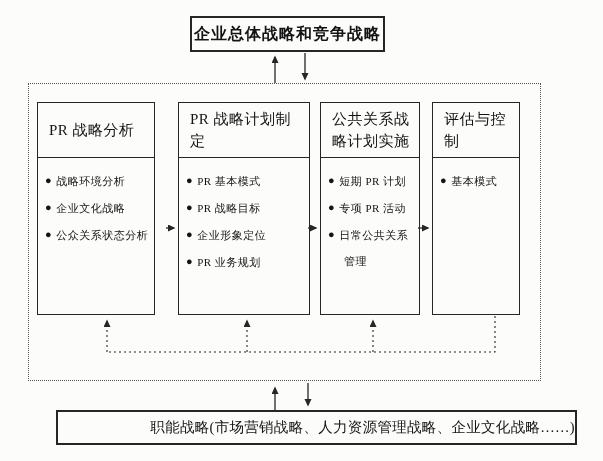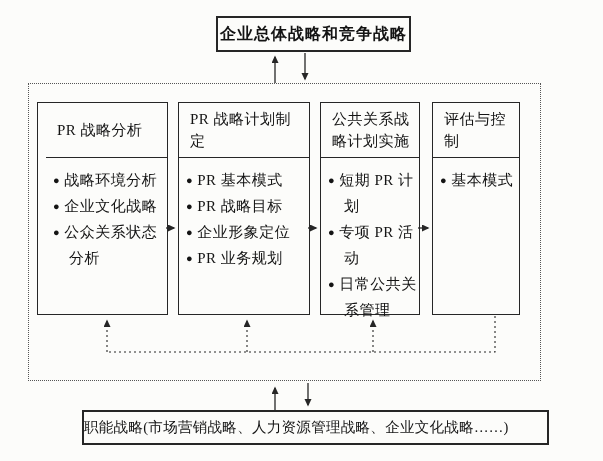--- a/index.html
+++ b/index.html
@@ -1,35 +1,35 @@
 <!DOCTYPE html>
 <html><head>
 <meta charset="utf-8">
 <style>
   html,body{margin:0;padding:0;background:#e8e8e6;}
   .canvas{
     position:relative;width:603px;height:461px;background:#fcfcfa;
     font-family:"Liberation Serif","DejaVu Serif",serif;color:#141414;overflow:hidden;
   }
-  .box{position:absolute;box-sizing:border-box;border:2px solid #262626;background:#fcfcfa;margin-left:26px;}
+  .box{position:absolute;box-sizing:border-box;border:2px solid #262626;background:#fcfcfa;}
   .top-box{left:190px;top:16px;width:195px;height:36px;display:flex;align-items:center;justify-content:center;
     font-size:16px;letter-spacing:1px;font-weight:600;}
   .container-dotted{position:absolute;left:28px;top:83px;width:513px;height:298px;
     border:1px dotted #555;box-sizing:border-box;background:transparent;}
   .stage{position:absolute;box-sizing:border-box;border:1.6px solid #262626;background:#fcfcfa;top:102px;height:213px;}
   .stage-title{min-height:55px;box-sizing:border-box;display:flex;align-items:center;
     padding:2px 3px 2px 11px;border-bottom:1.6px solid #262626;font-size:15px;letter-spacing:0.5px;line-height:22px;}
-  .stage-list{margin:0;padding:9px 2px 0 7px;list-style:none;font-size:15px;letter-spacing:0.5px;}
+  .stage-list{margin:0;padding:9px 2px 0 7px;list-style:none;font-size:11px;letter-spacing:0.5px;}
   .stage-list li{line-height:26px;padding-left:16px;text-indent:-16px;}
   .stage-list li::before{content:"●";font-size:11px;margin-right:4px;vertical-align:1px;}
-  .stage1{left:37px;width:131px;padding-left:8px;}
+  .stage1{left:37px;width:118px;}
   .stage2{left:178px;width:132px;}
   .stage3{left:320px;width:100px;}
   .stage4{left:432px;width:88px;}
-  .bottom-box{left:56px;top:410px;width:467px;height:35px;display:flex;align-items:center;justify-content:flex-start;
+  .bottom-box{left:56px;top:410px;width:521px;height:35px;display:flex;align-items:center;justify-content:flex-end;
     font-size:14.5px;letter-spacing:0.3px;}
   svg.overlay{position:absolute;left:0;top:0;pointer-events:none;}
 </style>
 </head>
 <body>
 
 <div class="canvas">
 
   <div class="box top-box">
     <span>企业总体战略和竞争战略</span>

